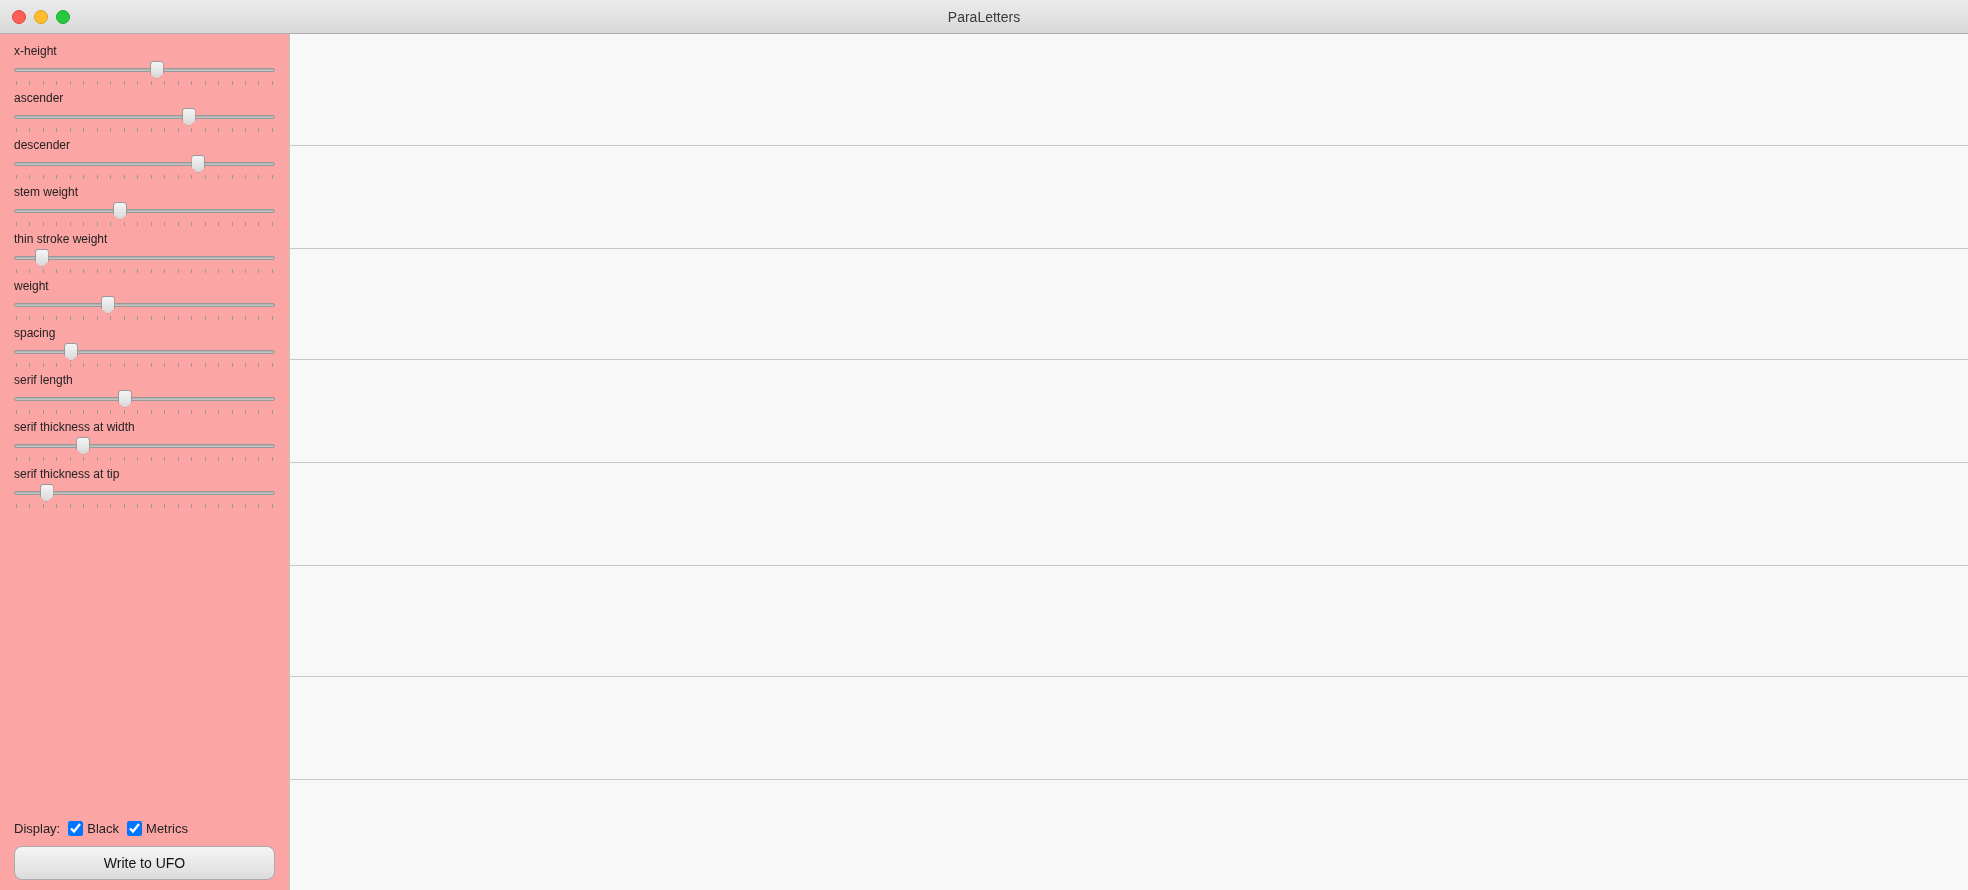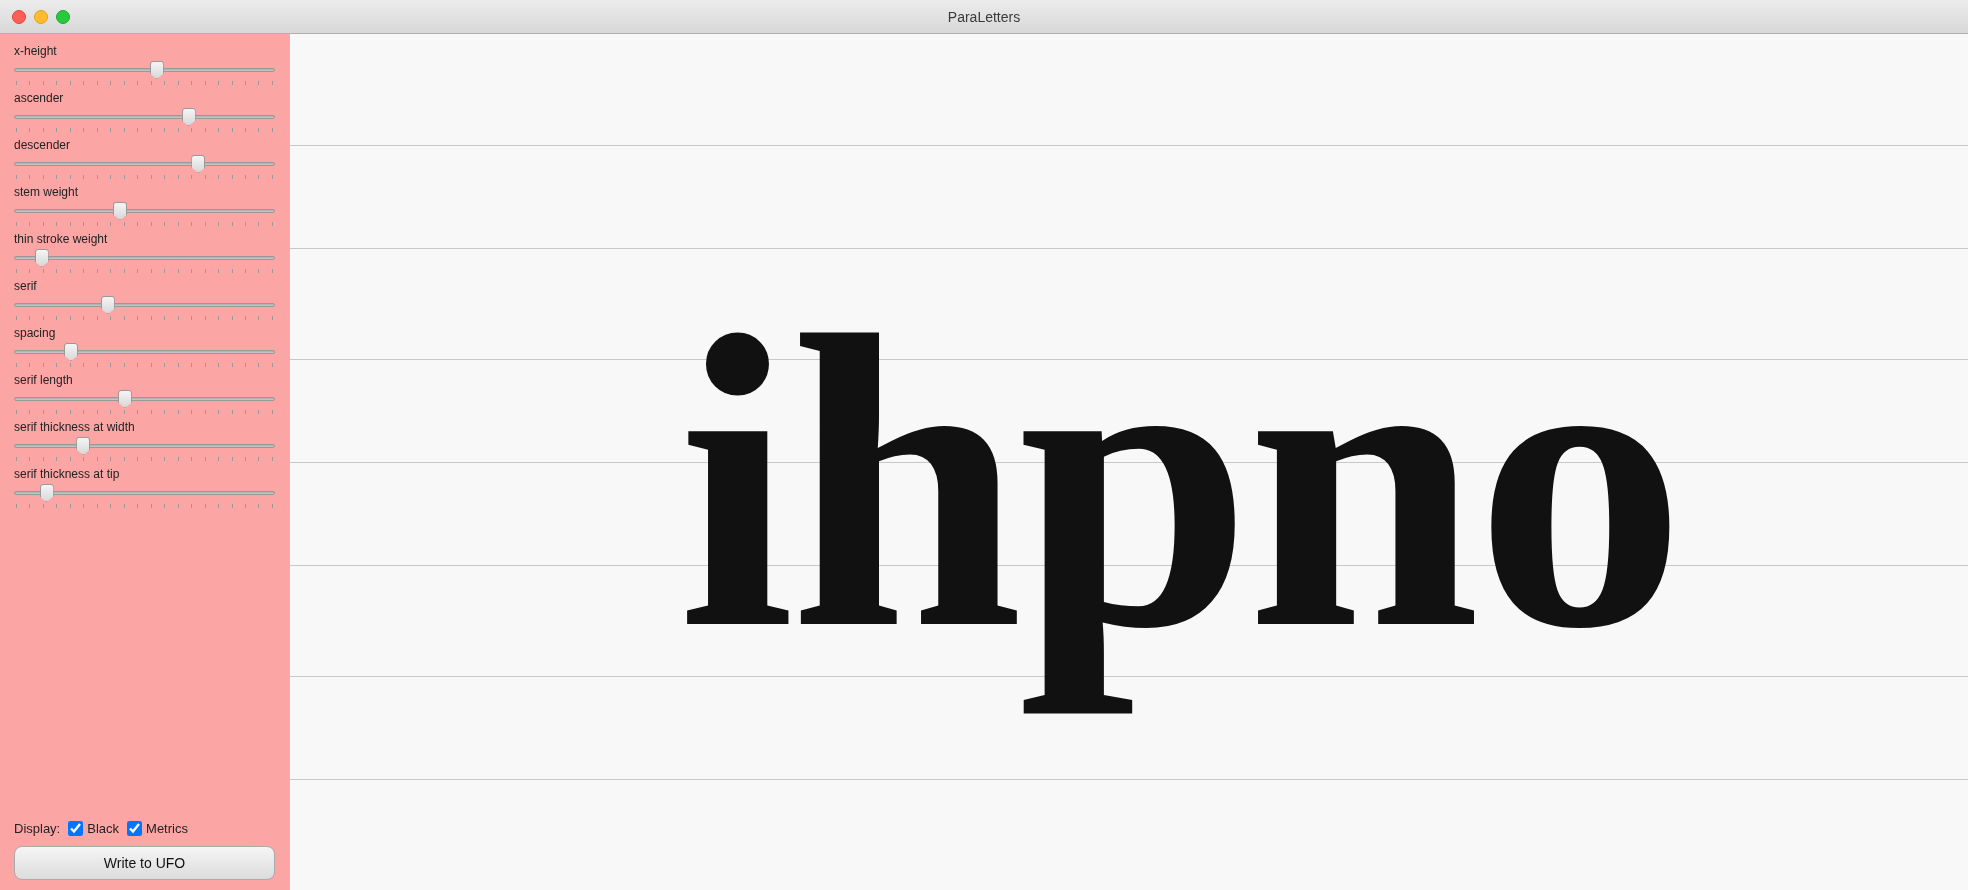--- a/index.html
+++ b/index.html
@@ -355,21 +355,21 @@
             <div class="tick-mark"></div>
             <div class="tick-mark"></div>
             <div class="tick-mark"></div>
             <div class="tick-mark"></div>
             <div class="tick-mark"></div>
             <div class="tick-mark"></div>
             <div class="tick-mark"></div>
           </div>
         </div>
         <div class="slider-group">
-          <div class="slider-label">serif</div>
+          <div class="slider-label">weight</div>
           <div class="slider-track-container">
             <input type="range" min="0" max="100" value="35" style="">
           </div>
           <div class="tick-marks">
             <div class="tick-mark"></div>
             <div class="tick-mark"></div>
             <div class="tick-mark"></div>
             <div class="tick-mark"></div>
             <div class="tick-mark"></div>
             <div class="tick-mark"></div>
@@ -524,16 +524,15 @@
   <div class="preview-area">
     <div class="guide-lines" id="guide-lines-container">
         <div class="guide-line" style="top: 13%;"></div>
         <div class="guide-line" style="top: 25%;"></div>
         <div class="guide-line" style="top: 38%;"></div>
         <div class="guide-line" style="top: 50%;"></div>
         <div class="guide-line" style="top: 62%;"></div>
         <div class="guide-line" style="top: 75%;"></div>
         <div class="guide-line" style="top: 87%;"></div>
       </div>
-    <div class="type-preview">ihpno</div>
   </div>
 
 </div>
 
 </body></html>

